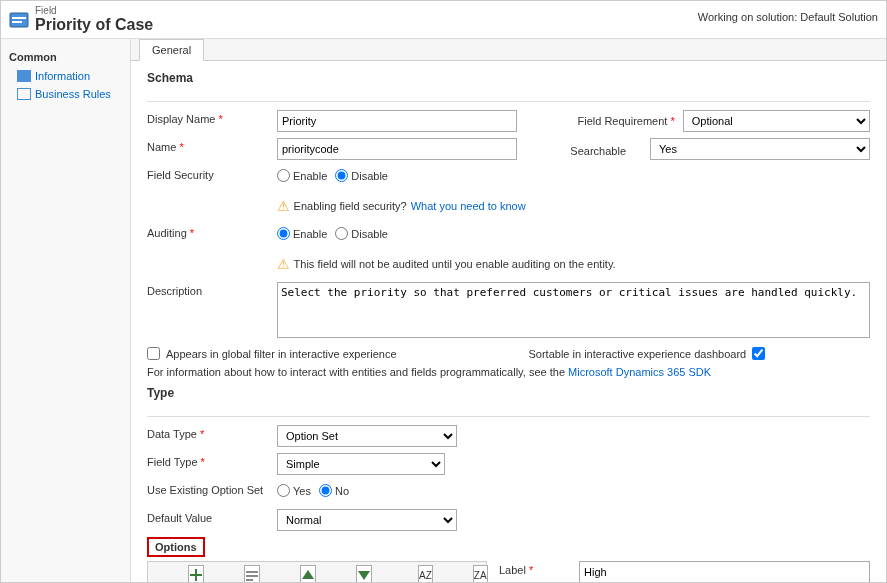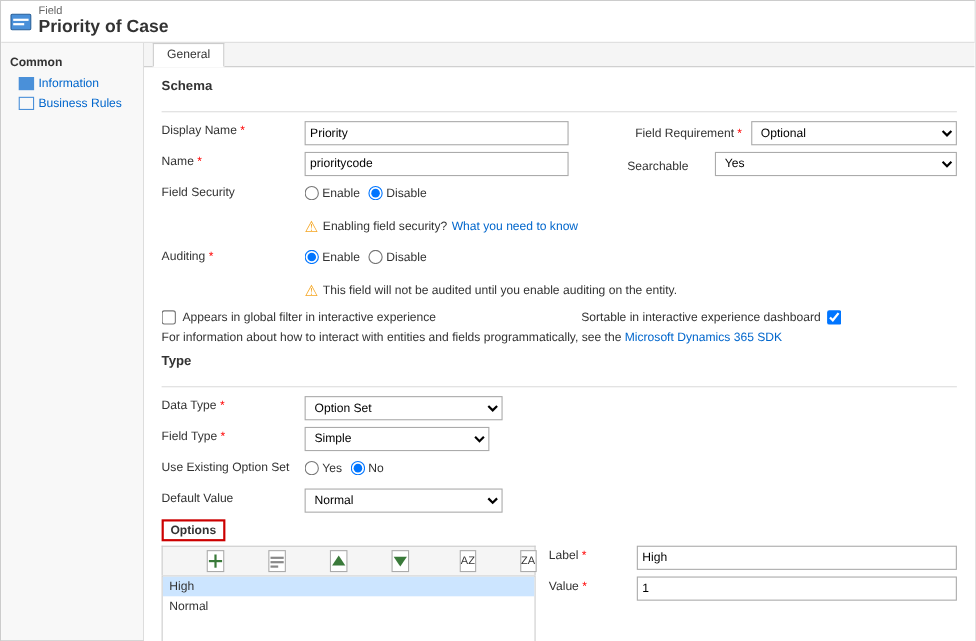--- a/index.html
+++ b/index.html
@@ -120,20 +120,21 @@
             <rect x="3" y="7" width="14" height="2" fill="#fff"></rect>
             <rect x="3" y="11" width="10" height="2" fill="#fff"></rect>
           </svg>
         </div>
       </div>
       <div class="header-titles">
         <span class="header-subtitle">Field</span>
         <span class="header-title">Priority of Case</span>
       </div>
     </div>
+    <div class="header-right">Working on solution: Default Solution</div>
   </div>
 
   <div class="main-layout">
 
     <div class="sidebar">
       <div class="sidebar-section">Common</div>
       <div class="sidebar-item">
         <span class="sidebar-icon"></span>
         <span>Information</span>
       </div>
@@ -229,20 +230,26 @@
         <div class="form-row">
           <div class="form-label"></div>
           <div class="form-control">
             <div class="info-msg">
               <span class="warn-icon">⚠</span>
               <span>This field will not be audited until you enable auditing on the entity.</span>
             </div>
           </div>
         </div>
 
+        <div class="form-row">
+          <div class="form-label">Description</div>
+          <div class="form-control">
+            <textarea class="desc-textarea" style="">Select the priority so that preferred customers or critical issues are handled quickly.</textarea>
+          </div>
+        </div>
 
         <div class="global-row">
           <div class="global-left">
             <input type="checkbox" style="">
             <span>Appears in global filter in interactive experience</span>
           </div>
           <div class="global-right">
             <span>Sortable in interactive experience dashboard</span>
             <input type="checkbox" checked="" style="">
           </div>

